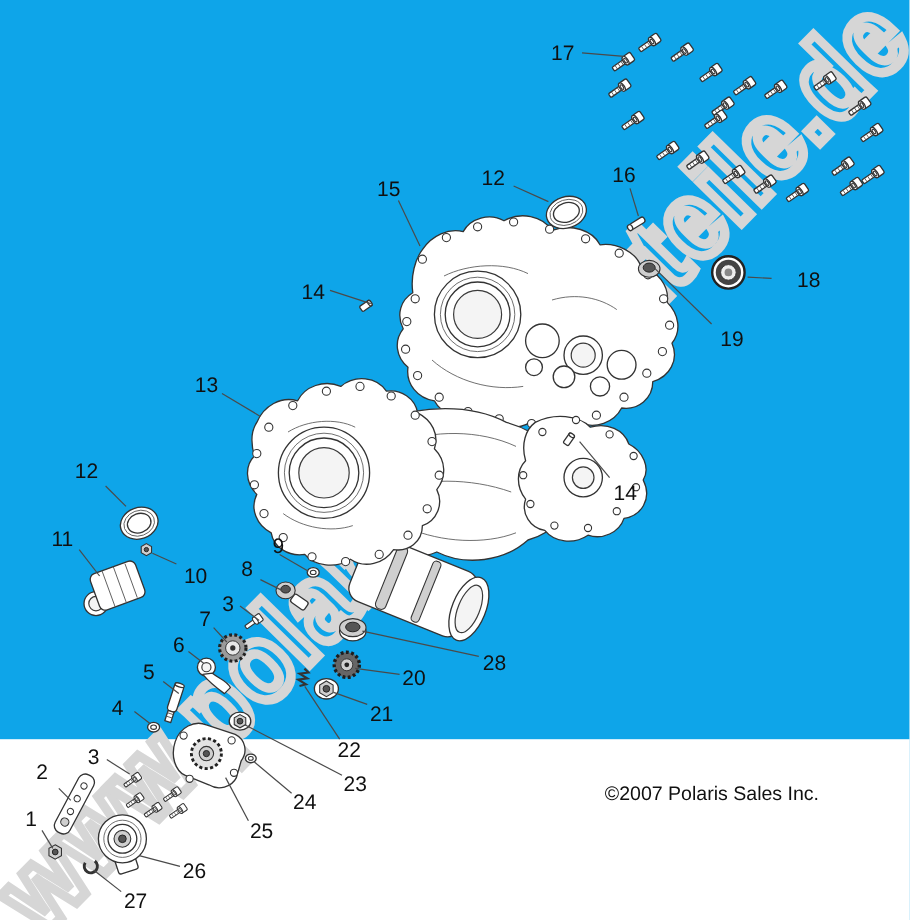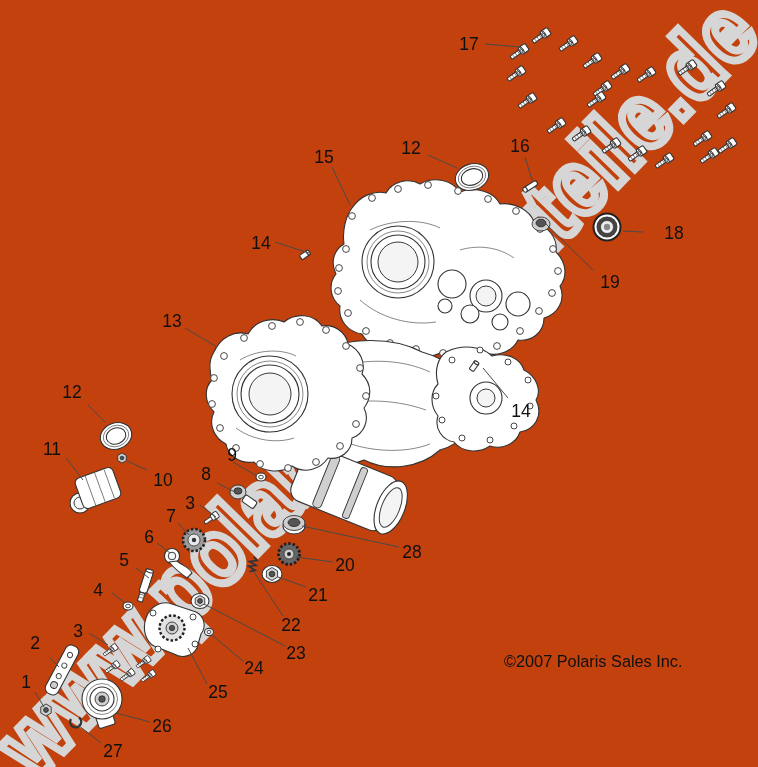--- a/index.html
+++ b/index.html
@@ -1,17 +1,17 @@
 <!DOCTYPE html>
 <html><head>
 <meta charset="utf-8">
 <style>
   html,body{margin:0;padding:0;background:#ffffff;}
   body{width:758px;height:767px;overflow:hidden;font-family:"Liberation Sans",sans-serif;}
-  #stage{position:relative;width:758px;height:767px;background:#c2410c;}
+  #stage{position:relative;width:758px;height:616px;background:#0ea5e9;}
   svg{display:block;}
   .part{fill:#ffffff;stroke:#333;stroke-width:1.1;stroke-linejoin:round;stroke-linecap:round;}
   .part2{fill:#f4f4f4;stroke:#3a3a3a;stroke-width:1;stroke-linejoin:round;}
   .dark{fill:#555;stroke:#222;stroke-width:0.8;}
   .mid{fill:#cfcfcf;stroke:#333;stroke-width:0.9;}
   .hole{fill:#ffffff;stroke:#333;stroke-width:0.9;}
   .rib{fill:none;stroke:#555;stroke-width:0.7;}
   .ln{stroke:#4a4a4a;stroke-width:1;fill:none;}
   .callout{font-size:17.5px;fill:#101010;}
   .wm{fill:none;stroke:#d6d6d6;stroke-width:8.5;font-weight:bold;font-size:92px;letter-spacing:2px;}

